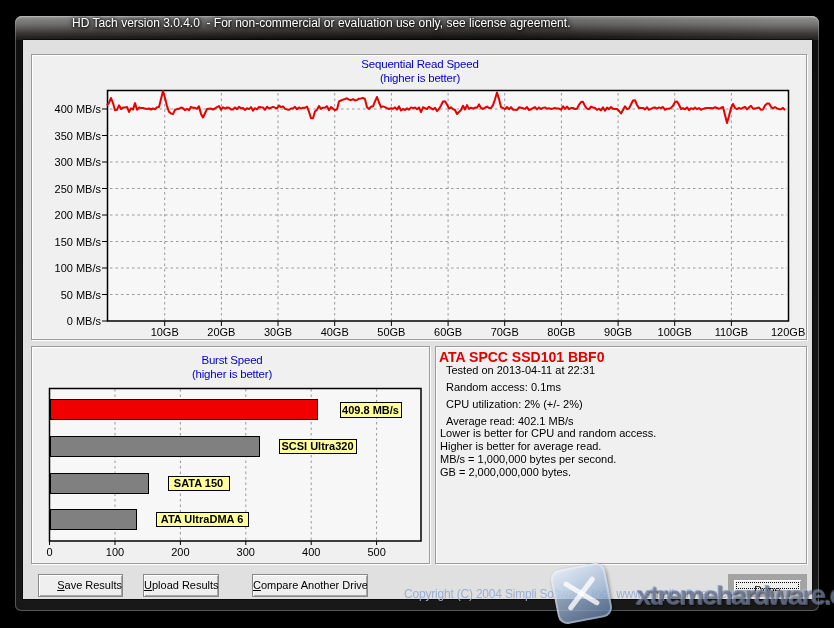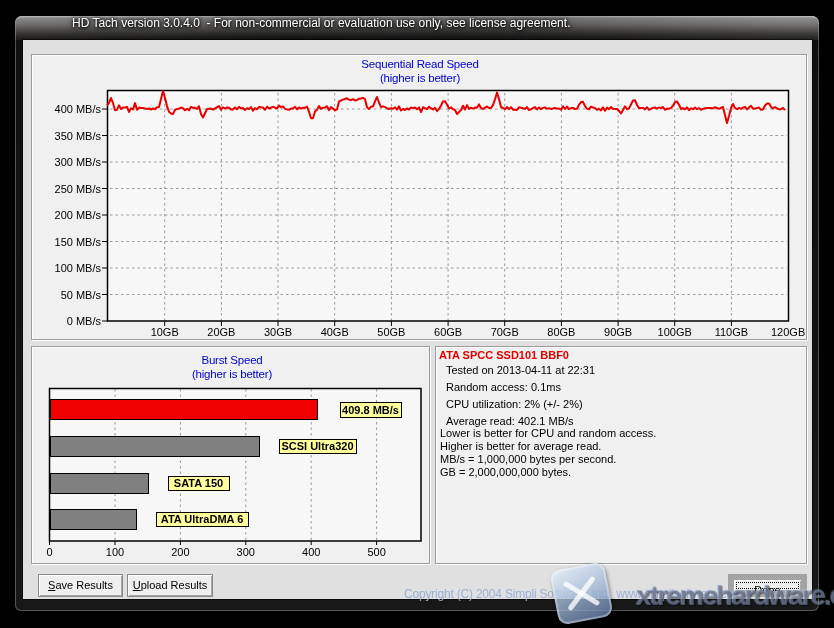--- a/index.html
+++ b/index.html
@@ -17,30 +17,30 @@
 #client { position:absolute; left:8px; top:24px; width:789px; height:559px;
   background:#E0E0E0; box-shadow:0 0 0 1px rgba(0,0,0,.55); }
 .panel { position:absolute; background:#F0F0F0; border:1px solid #9c9c9c;
   box-shadow:inset 1px 1px 0 #fff, 1px 1px 0 #fff; }
 #topPanel { left:8px; top:14px; width:776px; height:286px; }
 #burstPanel { left:8px; top:306px; width:399px; height:218px; }
 #infoPanel { left:412px; top:306px; width:372px; height:218px; }
 .btn { position:absolute; top:534px; height:23px; background:#EFEFEF;
   border:1px solid #898989; box-shadow:inset 1px 1px 0 #fff, inset -1px -1px 0 #a8a8a8;
   font-size:11px; color:#000; text-align:center; line-height:20px; white-space:nowrap; overflow:hidden; }
-#bSave { left:15px; width:85px; }
-#bUpload { left:104px; width:86px; }
+#bSave { left:15px; width:85px;text-align:right; }
+#bUpload { left:120px; width:76px; }
 #bCompare { left:229px; width:116px; }
 #bDone { left:705px; width:79px; border:6px solid #a3a3a3; }
 #bDone .focus { position:absolute; left:2px; top:2px; right:2px; bottom:2px;
   border:1px dotted #000; }
 #copy { position:absolute; left:381px; top:547px; font-size:12px; color:#9BAFD4;
   white-space:nowrap; letter-spacing:-0.2px; }
 #info { position:absolute; left:0; top:0; width:100%; height:100%; font-size:11px; }
-#info .rt { position:absolute; left:3px; top:2px; font-size:11px; font-weight:bold; color:#e00000; white-space:nowrap;text-align:center; }
+#info .rt { position:absolute; left:3px; top:2px; font-size:14px; font-weight:bold; color:#e00000; white-space:nowrap;text-align:center; }
 #info .b1 { position:absolute; left:10px; top:15px; line-height:17px; white-space:pre; }
 #info .b2 { position:absolute; left:4px; top:80px; line-height:13px; white-space:pre; }
 #wmLogo { position:absolute; left:554px; top:566px; width:55px; height:55px;
   border-radius:10px; transform:rotate(-11deg);
   background:linear-gradient(160deg, rgba(230,238,250,.82) 0%, rgba(170,192,220,.78) 45%, rgba(100,128,172,.78) 100%);
   box-shadow:inset 0 0 0 2px rgba(255,255,255,.35), 1px 2px 4px rgba(0,0,0,.4); z-index:5; }
 #wmLogo .s1,#wmLogo .s2 { position:absolute; left:7px; top:25px; width:41px; height:5px;
   background:rgba(255,255,255,.78); border-radius:2.5px; }
 #wmLogo .s1 { transform:rotate(42deg); }
 #wmLogo .s2 { transform:rotate(-42deg); }
@@ -169,20 +169,21 @@
 CPU utilization: 2% (+/- 2%)
 Average read: 402.1 MB/s</div>
         <div class="b2">Lower is better for CPU and random access.
 Higher is better for average read.
 MB/s = 1,000,000 bytes per second.
 GB = 2,000,000,000 bytes.</div>
       </div>
     </div>
     <div class="btn" id="bSave"><u>S</u>ave Results</div>
     <div class="btn" id="bUpload"><u>U</u>pload Results</div>
+    <div class="btn" id="bCompare"><u>C</u>ompare Another Drive</div>
     <div class="btn" id="bDone"><div class="focus"></div><u>D</u>one</div>
     <div id="copy">Copyright (C) 2004 Simpli Software, Inc.&nbsp; www.simplisoftware.com</div>
   </div>
 </div>
 <div id="wmLogo">
     <div class="s1"></div>
     <div class="s2"></div>
   </div>
 <div id="wmText">xtremehardware.com</div>
 </body></html>

